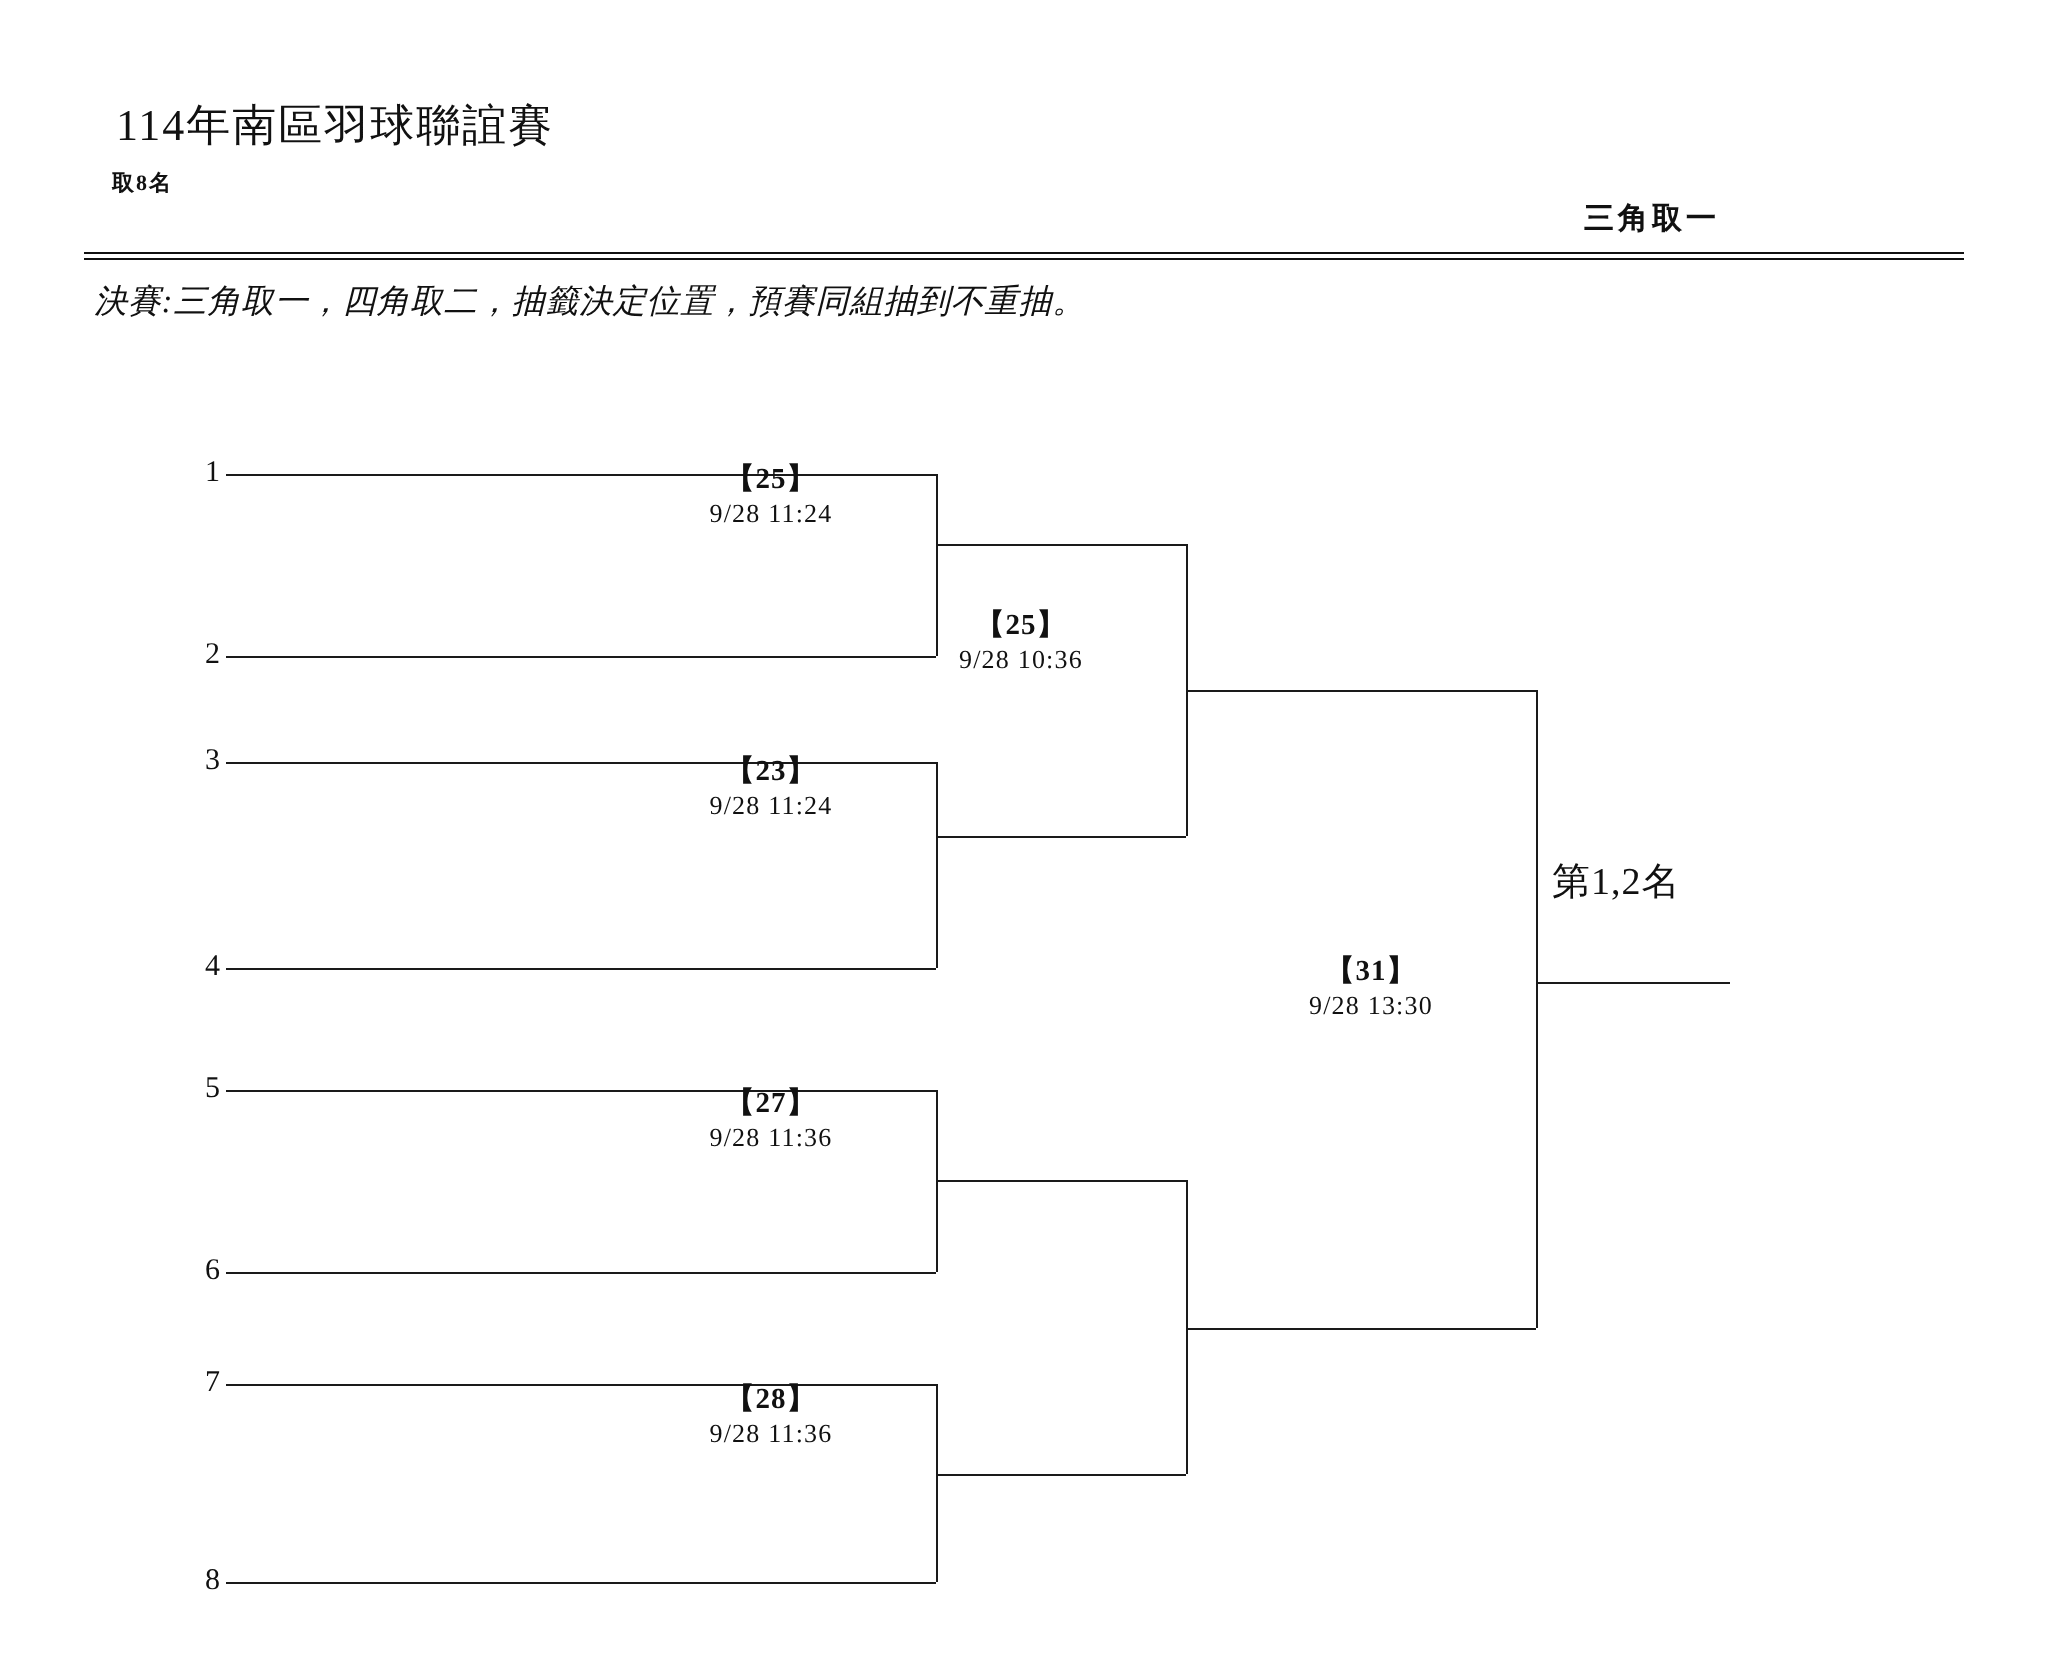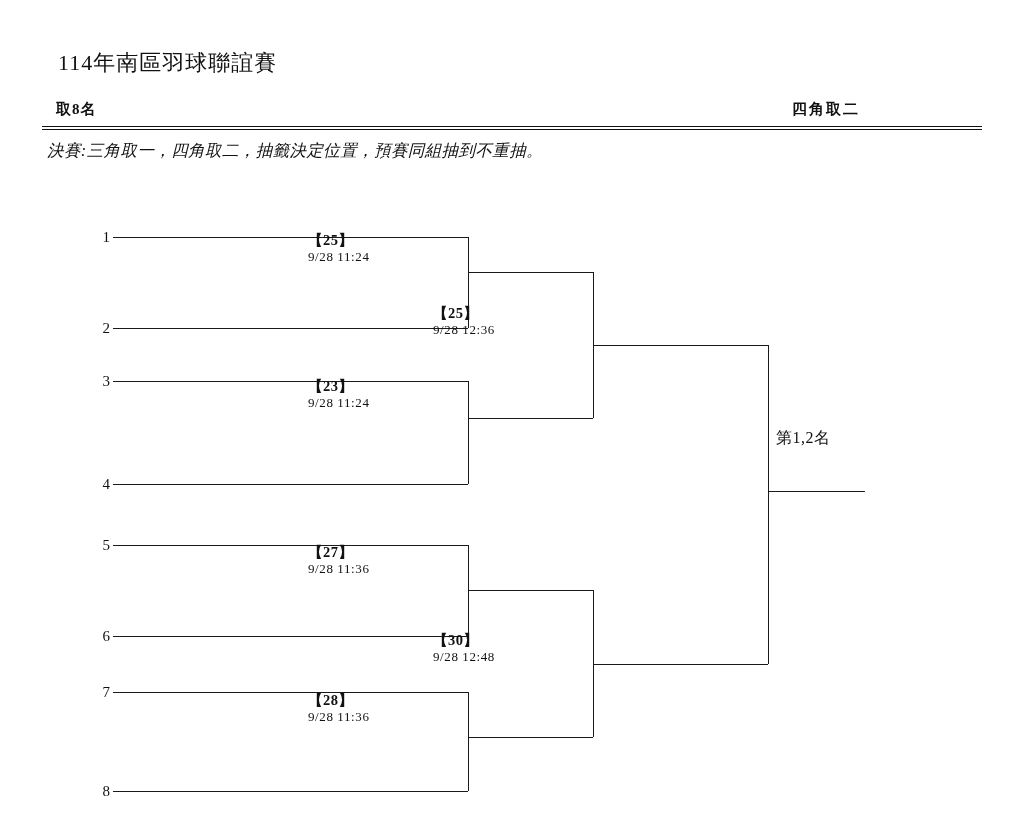--- a/index.html
+++ b/index.html
@@ -21,22 +21,22 @@
     position: absolute;
     left: 58px;
     top: 48px;
     font-size: 22px;
     letter-spacing: 1px;
     white-space: nowrap;
   }
   #subtitle-left {
     position: absolute;
     left: 56px;
-    top: 100px;
-    font-size: 15px;
+    top: 84px;
+    font-size: 11px;
     font-weight: bold;
     letter-spacing: 1px;
     white-space: nowrap;
   }
   #subtitle-right {
     position: absolute;
     right: 164px;
     top: 100px;
     font-size: 15px;
     font-weight: bold;
@@ -84,50 +84,50 @@
   .seed-num {
     position: absolute;
     font-size: 15px;
     text-align: right;
     width: 22px;
     transform: translateY(-50%);
     color: #111;
   }
   .match-box {
     position: absolute;
-    text-align: left;
+    text-align: center;
     line-height: 1.18;
     white-space: nowrap;
   }
   .match-code {
     font-size: 14.5px;
     font-weight: bold;
     letter-spacing: 0.5px;
     display: block;
   }
   .match-time {
     font-size: 13px;
     letter-spacing: 0.6px;
     display: block;
   }
   .rank-label {
     position: absolute;
-    font-size: 16px;
+    font-size: 19px;
     letter-spacing: 0.5px;
     white-space: nowrap;
   }
 </style>
 </head>
 <body>
 
 <div id="doc-title">114年南區羽球聯誼賽</div>
 
 <div id="subtitle-left">取8名</div>
 
-<div id="subtitle-right">四角取二</div>
+<div id="subtitle-right">三角取一</div>
 
 <div id="header-rule"></div>
 
 <div id="note-line">決賽:三角取一，四角取二，抽籤決定位置，預賽同組抽到不重抽。</div>
 
 <div id="bracket">
 
   <div class="seed-num" style="left:88px; top:237px;">1</div>
   <div class="seed-num" style="left:88px; top:328px;">2</div>
   <div class="seed-num" style="left:88px; top:381px;">3</div>
@@ -181,24 +181,24 @@
     <span class="match-time">9/28  11:36</span>
   </div>
 
   <div class="match-box" style="left:308px; top:692px; width:155px;">
     <span class="match-code">【28】</span>
     <span class="match-time">9/28  11:36</span>
   </div>
 
   <div class="match-box" style="left:433px; top:305px; width:155px;">
     <span class="match-code">【25】</span>
-    <span class="match-time">9/28  12:36</span>
-  </div>
-
-  <div class="match-box" style="left:433px; top:632px; width:155px;">
-    <span class="match-code">【30】</span>
-    <span class="match-time">9/28  12:48</span>
-  </div>
-
+    <span class="match-time">9/28  10:36</span>
+  </div>
+
+
+  <div class="match-box" style="left:608px; top:478px; width:155px;">
+    <span class="match-code">【31】</span>
+    <span class="match-time">9/28  13:30</span>
+  </div>
 
   <div class="rank-label" style="left:776px; top:428px;">第1,2名</div>
 
 </div>
 
 </body></html>

